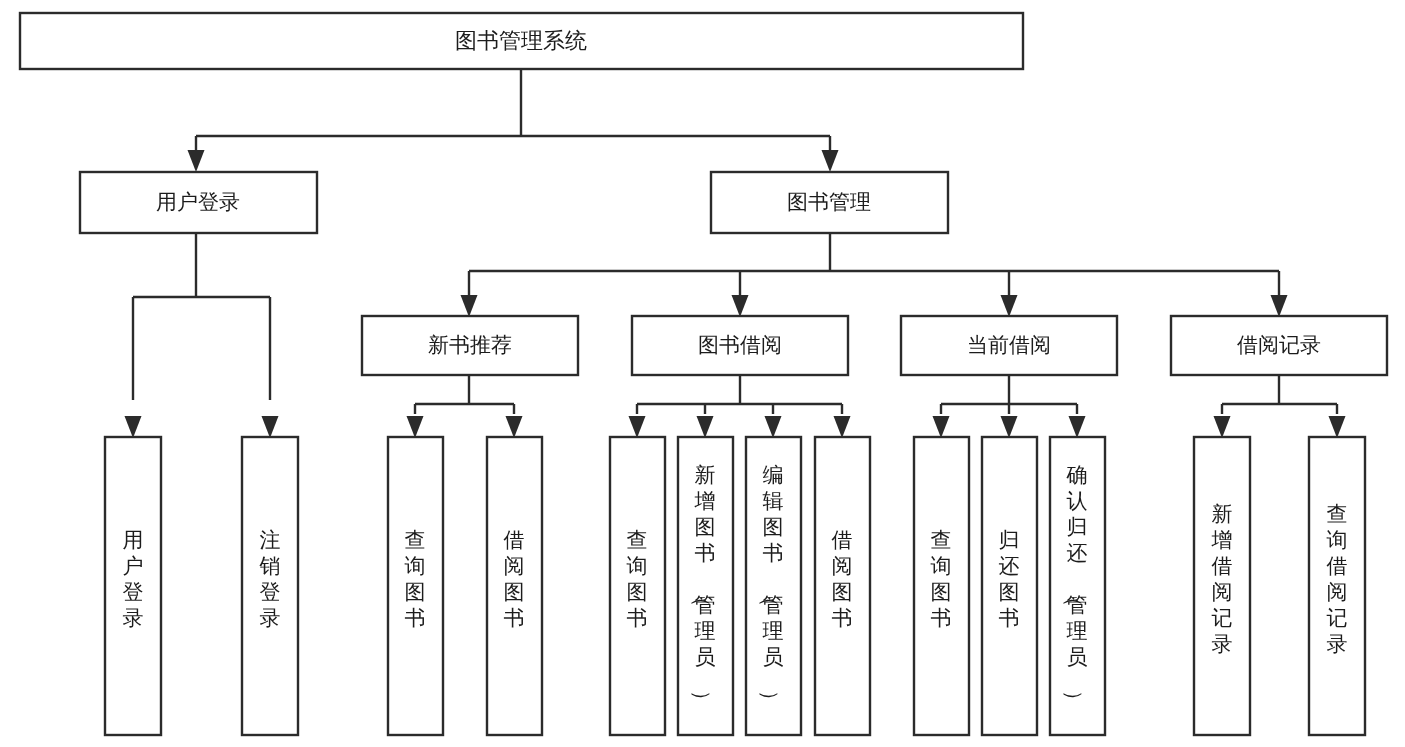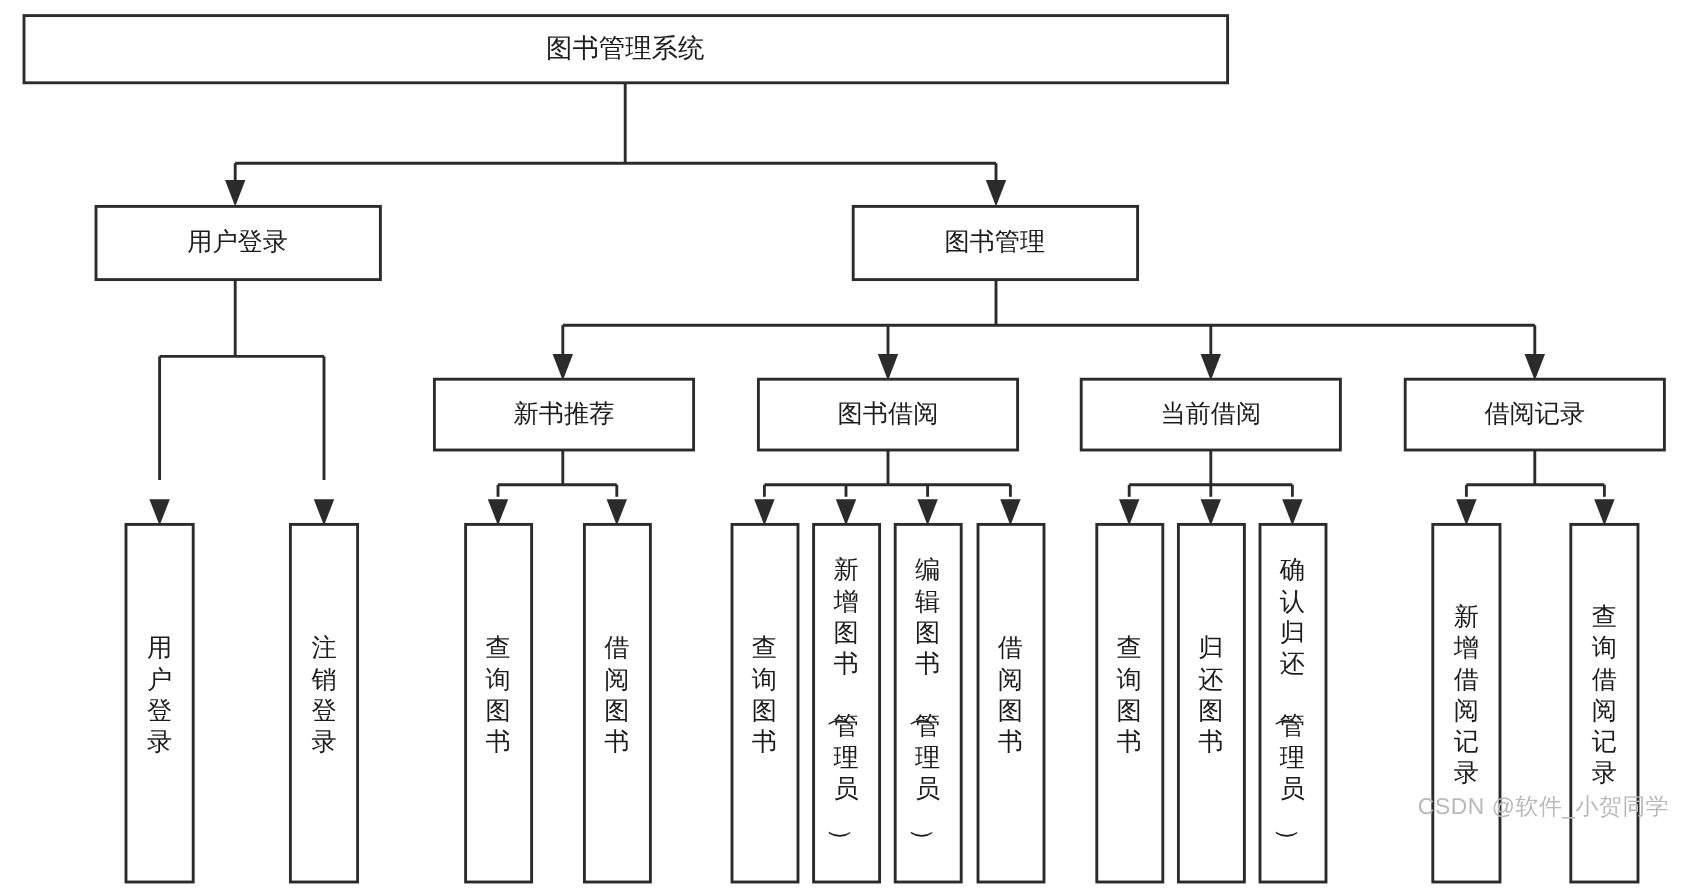--- a/index.html
+++ b/index.html
@@ -244,14 +244,13 @@
         <text class="leaf-label" x="1222" y="0"><tspan x="1222" y="521">新</tspan><tspan x="1222" y="547">增</tspan><tspan x="1222" y="573">借</tspan><tspan x="1222" y="599">阅</tspan><tspan x="1222" y="625">记</tspan><tspan x="1222" y="651">录</tspan></text>
       </g>
 
       <g>
         <rect class="node-box" x="1309" y="437" width="56" height="298"></rect>
         <text class="leaf-label" x="1337" y="0"><tspan x="1337" y="521">查</tspan><tspan x="1337" y="547">询</tspan><tspan x="1337" y="573">借</tspan><tspan x="1337" y="599">阅</tspan><tspan x="1337" y="625">记</tspan><tspan x="1337" y="651">录</tspan></text>
       </g>
     </g>
   </svg>
 
-  <div class="watermark">CSDN @软件_小贺同学</div>
 </div>
 
 </body></html>

